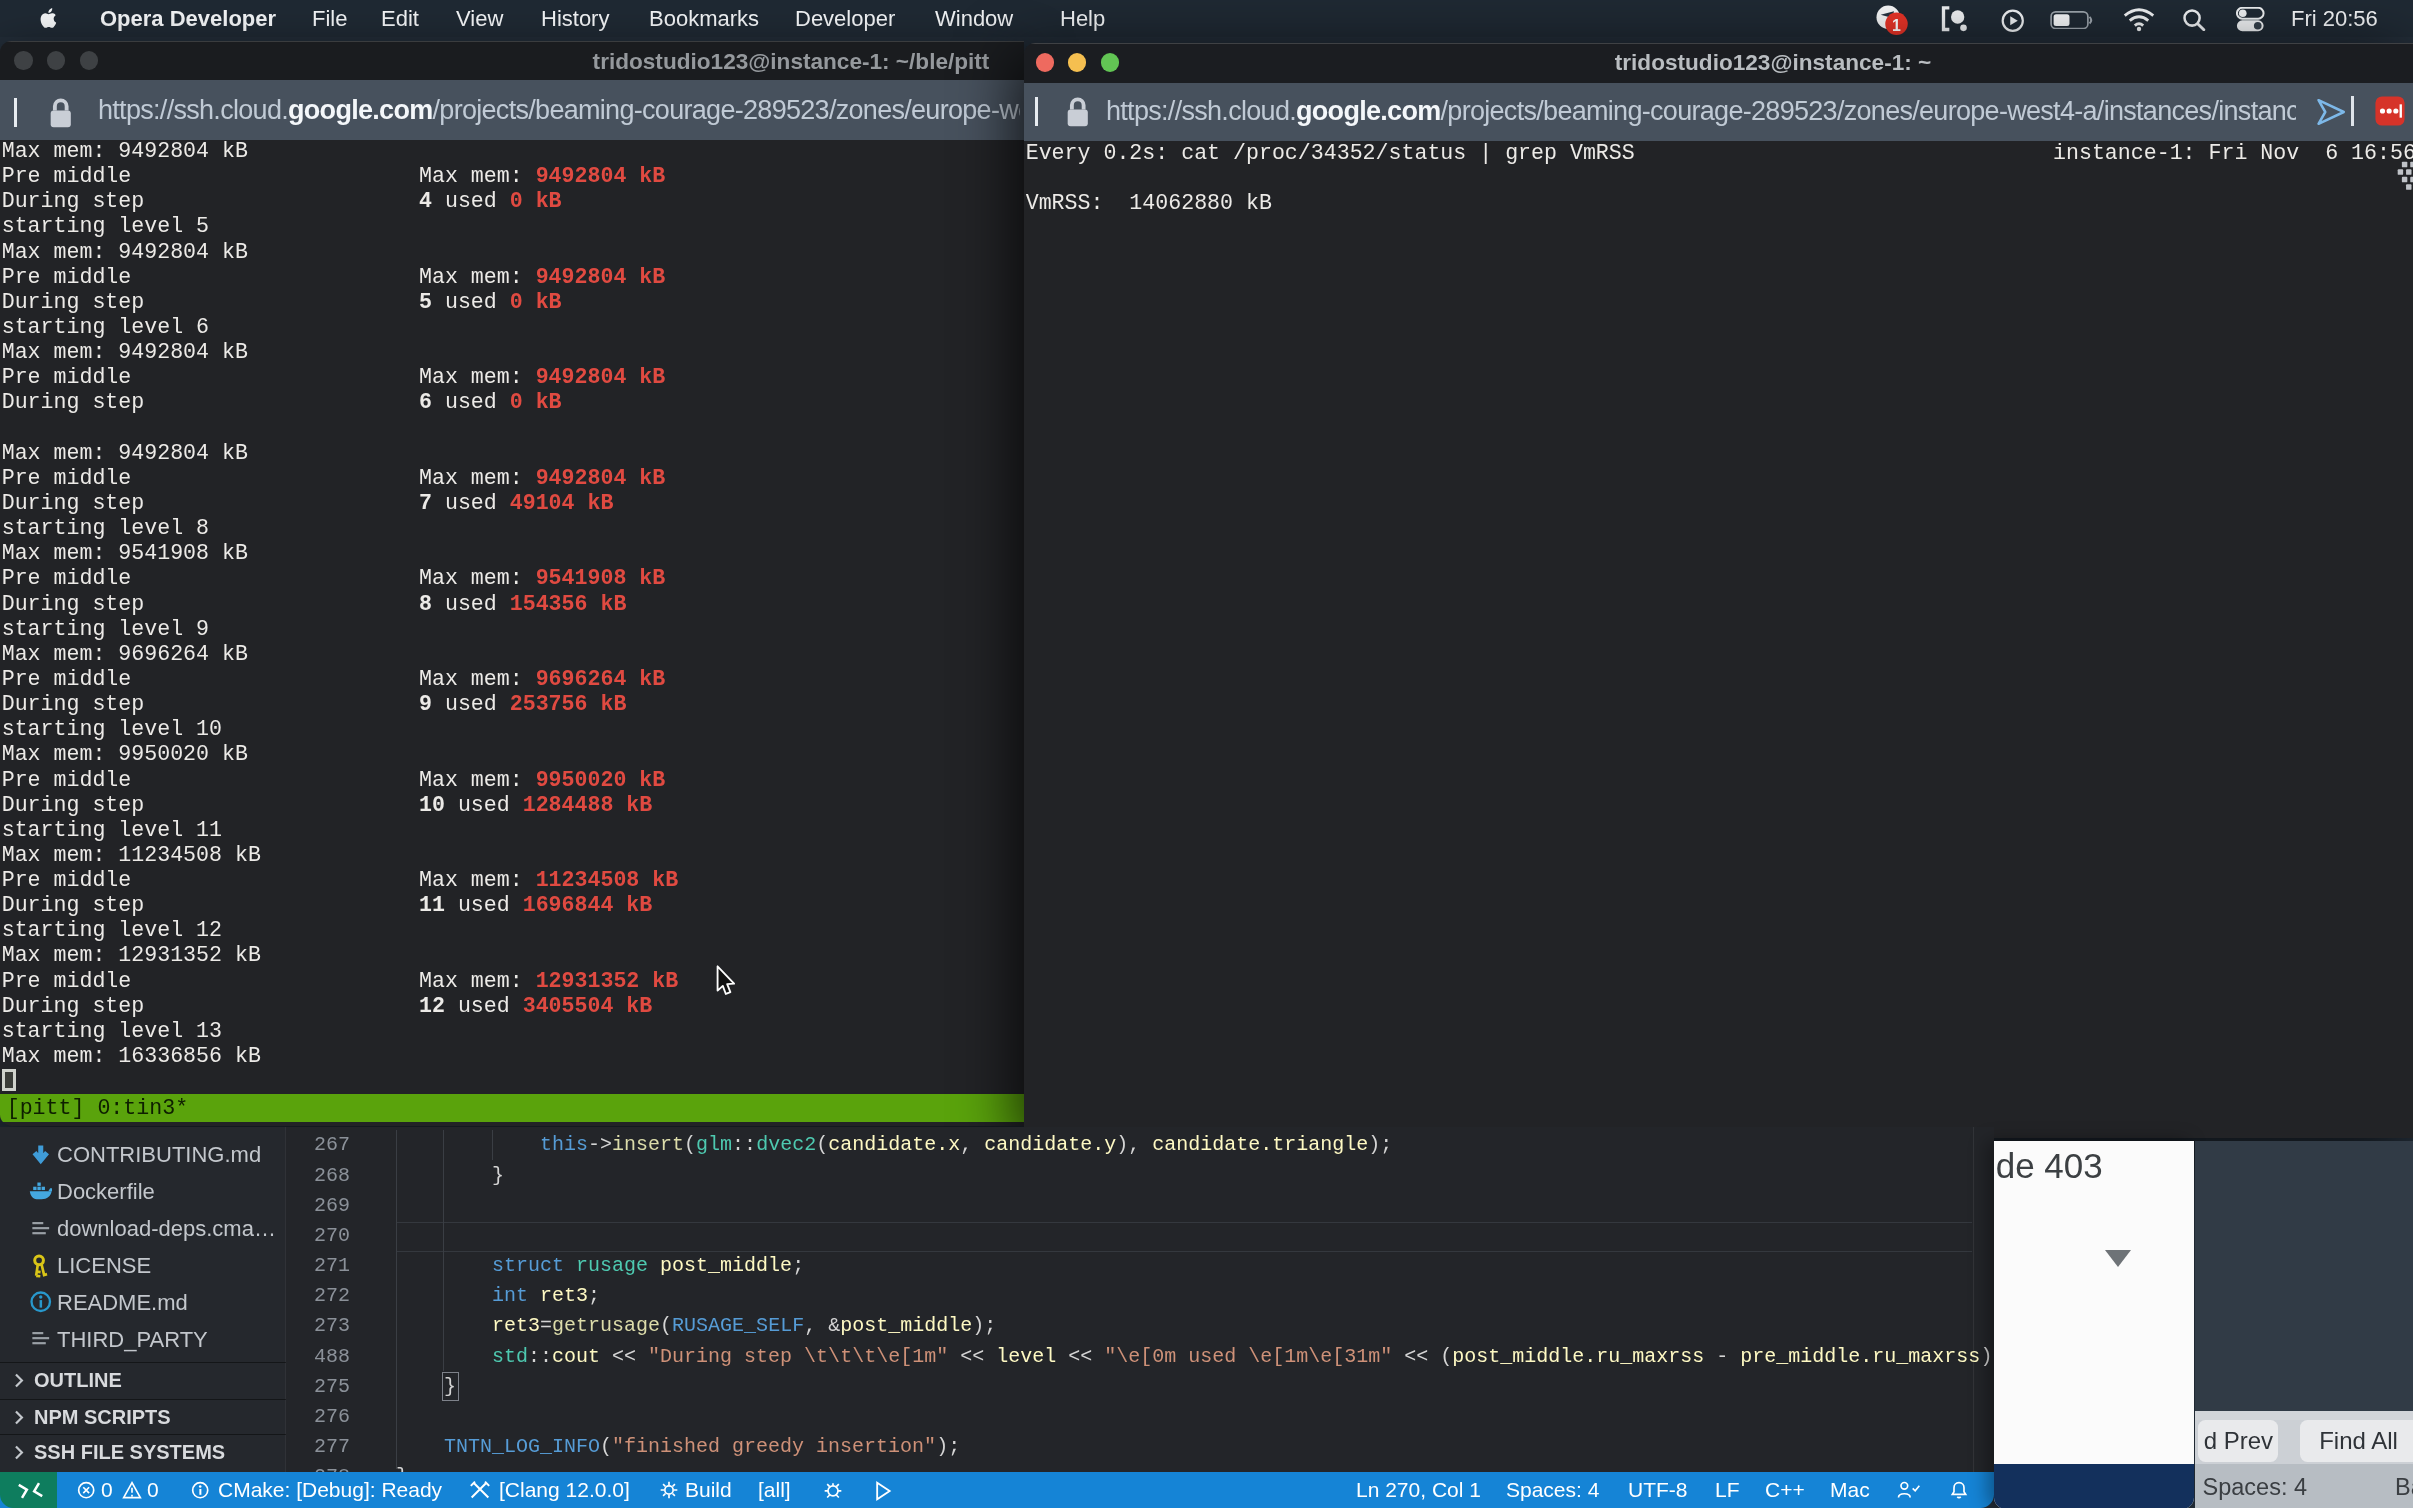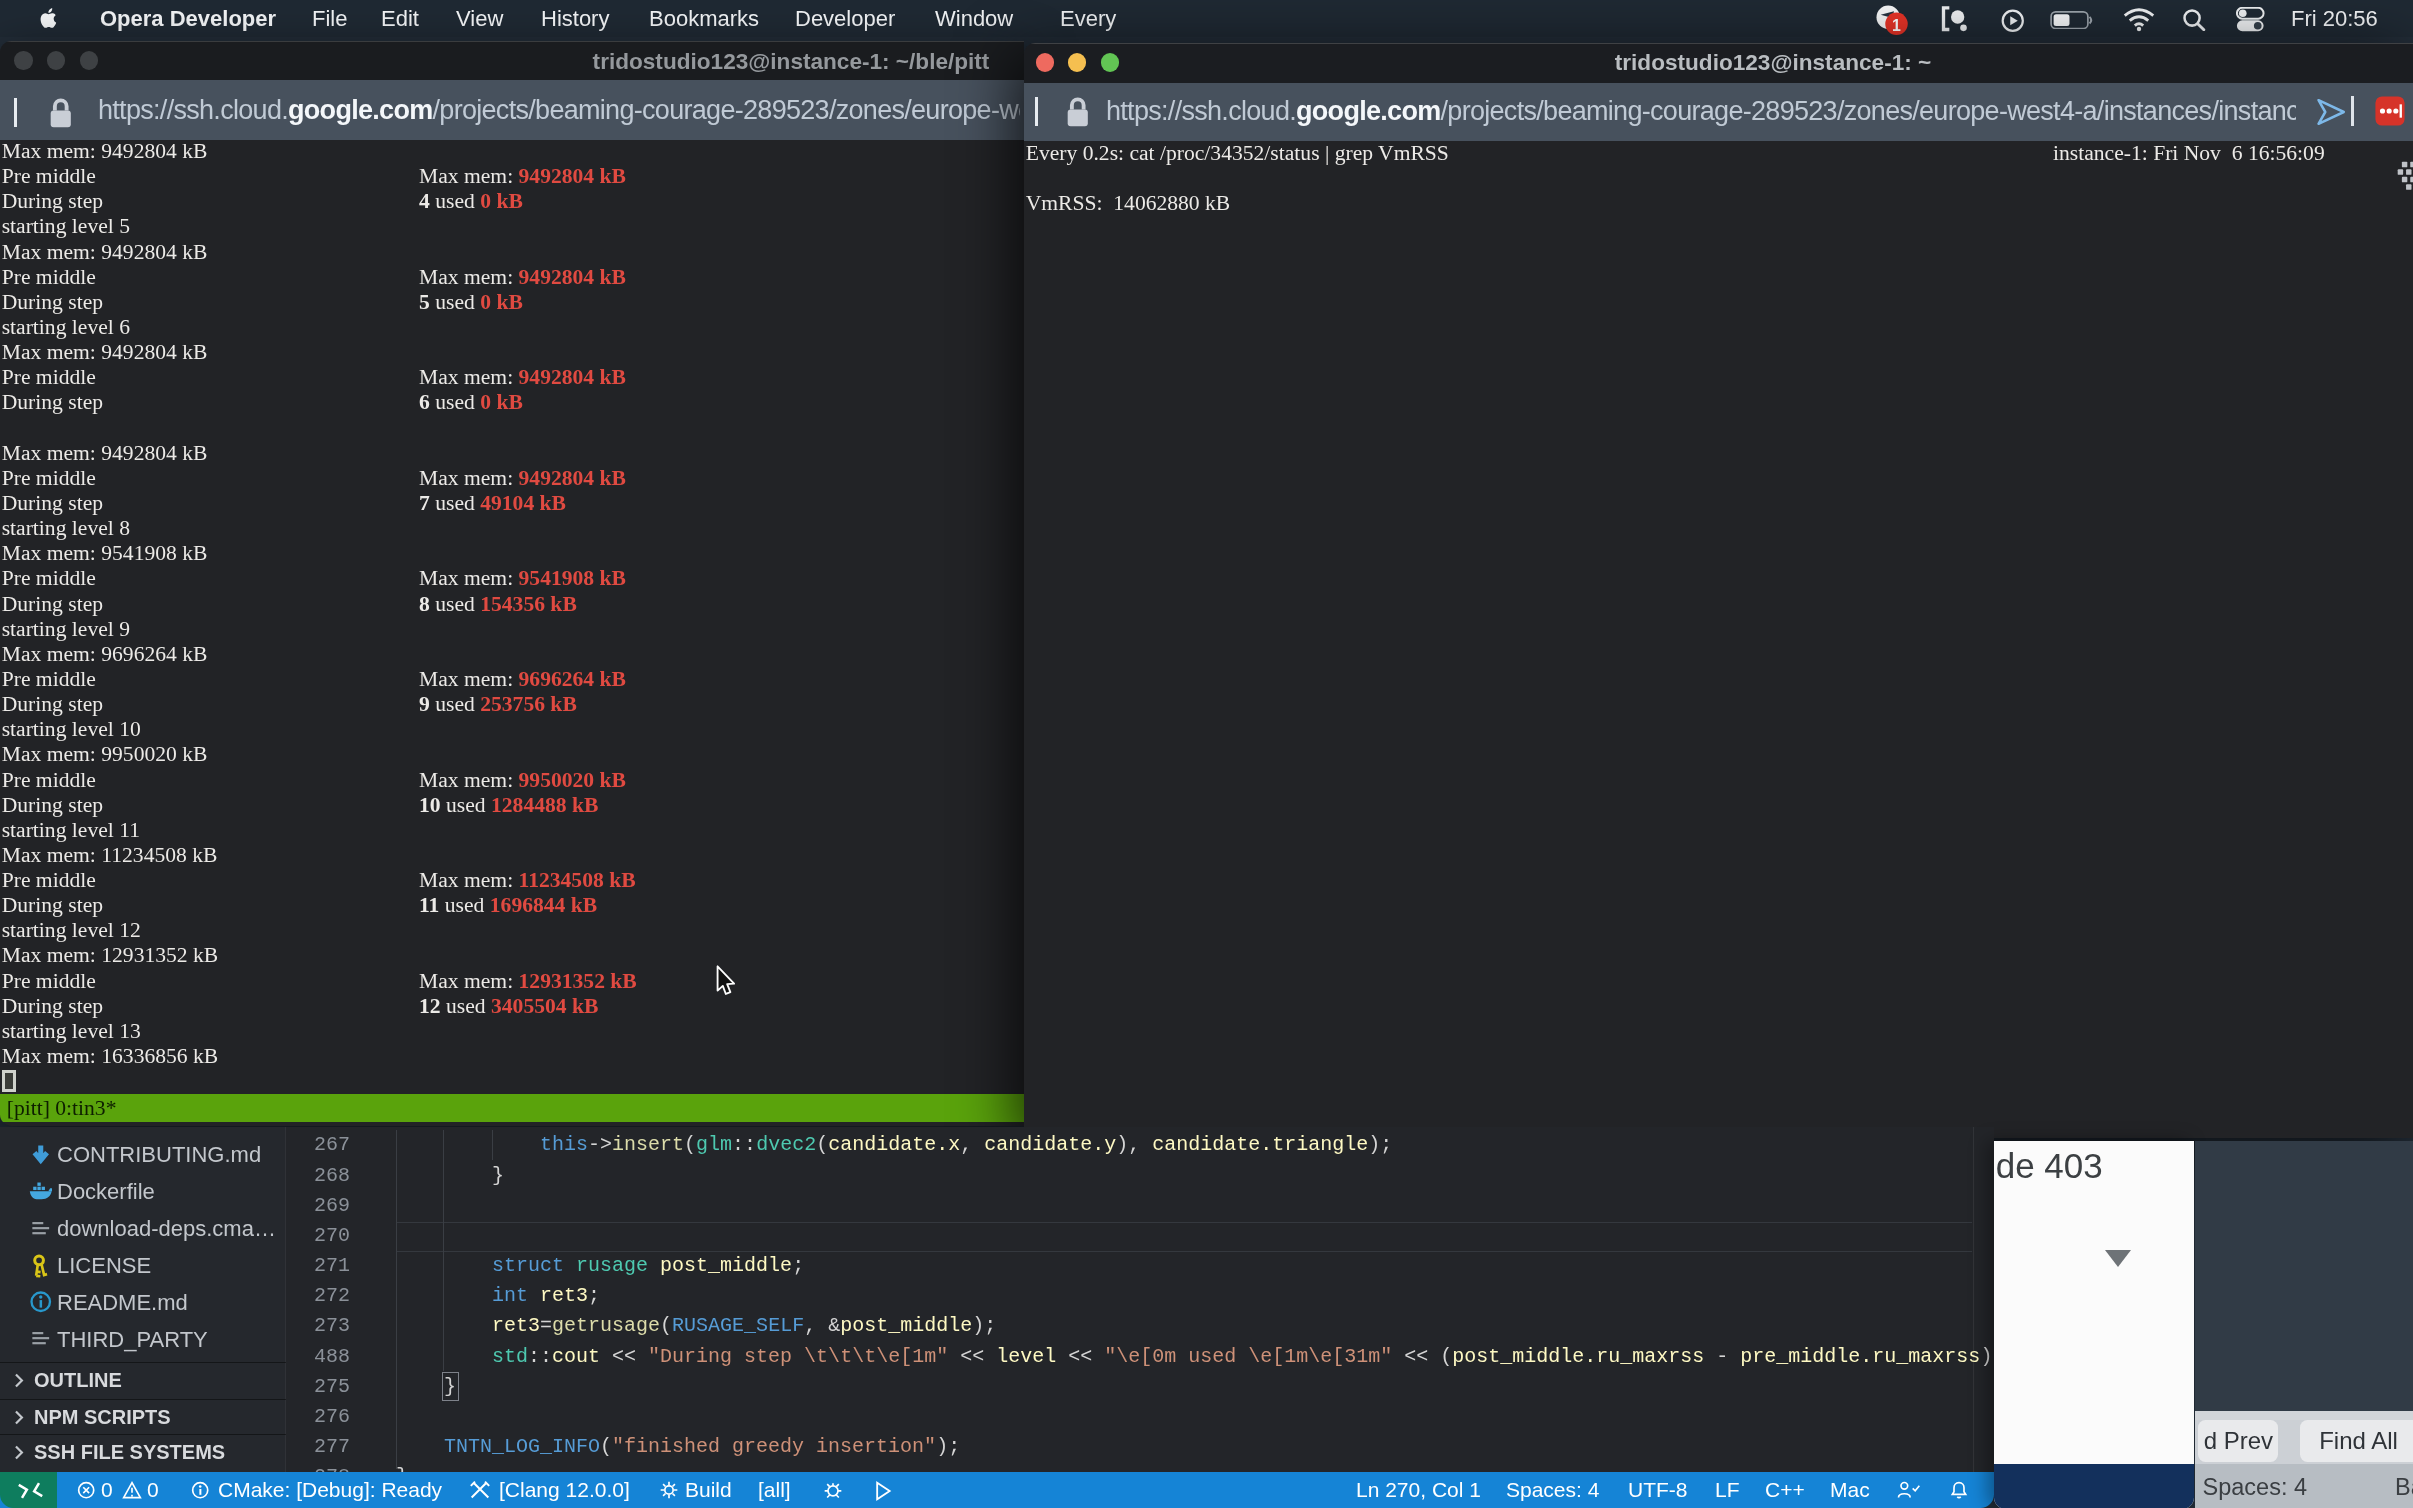--- a/index.html
+++ b/index.html
@@ -10,21 +10,21 @@
 #menubar .mi{position:absolute;top:5.9px;line-height:25px;white-space:nowrap;}
 
 .win{background:#222326;box-shadow:0 15px 50px rgba(0,0,0,.6);}
 .titlebar{position:absolute;left:0;top:0;width:100%;}
 .dot{position:absolute;border-radius:50%;width:18.4px;height:18.4px;}
 .urlbar{position:absolute;left:0;width:100%;background:#47515d;}
 .urltext{position:absolute;font-size:27px;color:#c0cad5;white-space:nowrap;letter-spacing:-0.7px;}
 .urltext b{color:#f4f7fa;font-weight:bold;}
 .tl{position:absolute;font-weight:bold;font-size:22.6px;white-space:nowrap;transform:translateX(-50%);}
 .trow{position:absolute;left:0;width:100%;height:25px;white-space:pre;}
-.term{font-family:Liberation Serif, serif;font-size:21.6px;line-height:25px;color:#eceae7;}
+.term{font-family:Liberation Mono, monospace;font-size:21.6px;line-height:25px;color:#eceae7;}
 .c1{position:absolute;left:1.7px;top:0;}
 .c2{position:absolute;left:419px;top:0;}
 .rd{color:#e04a41;font-weight:bold;}
 .wb{font-weight:bold;}
 
 #vsc{left:0;top:1127px;width:1994px;height:381px;background:#232529;border-radius:0 0 13.4px 0;overflow:hidden;}
 #sidebar{position:absolute;left:0;top:0;width:286px;height:348px;background:#25282d;border-right:0.8px solid rgba(255,255,255,.05);}
 .sitem{position:absolute;left:57px;height:37px;line-height:37px;color:#c3c7cc;font-size:22px;white-space:nowrap;}
 .shead{position:absolute;left:34px;height:37px;line-height:37px;color:#d8dadd;font-size:20px;font-weight:bold;letter-spacing:0px;white-space:nowrap;}
 .ssep{position:absolute;left:0;width:286px;height:0.8px;background:rgba(0,0,0,.45);}
@@ -47,21 +47,21 @@
       <path fill="#f2f4f6" d="M16.3 12.8c0-2.2 1.8-3.3 1.9-3.4-1-1.5-2.6-1.7-3.2-1.7-1.4-.1-2.7.8-3.4.8-.7 0-1.8-.8-2.9-.8-1.5 0-2.9.9-3.7 2.2-1.6 2.7-.4 6.8 1.1 9 .7 1.1 1.6 2.3 2.8 2.2 1.1 0 1.5-.7 2.9-.7 1.4 0 1.7.7 2.9.7 1.2 0 2-1.1 2.7-2.2.9-1.3 1.2-2.5 1.2-2.6-.1 0-2.3-.9-2.3-3.5zM14.1 5.9c.6-.8 1-1.8.9-2.9-.9 0-2 .6-2.6 1.4-.6.7-1.1 1.8-1 2.8 1 .1 2.1-.5 2.7-1.3z"></path>
     </svg>
 <div class="mi" style="left:100px"><b>Opera Developer</b></div>
 <div class="mi" style="left:312px">File</div>
 <div class="mi" style="left:381px">Edit</div>
 <div class="mi" style="left:456px">View</div>
 <div class="mi" style="left:541px">History</div>
 <div class="mi" style="left:649px">Bookmarks</div>
 <div class="mi" style="left:795px">Developer</div>
 <div class="mi" style="left:935px">Window</div>
-<div class="mi" style="left:1060px">Every</div>
+<div class="mi" style="left:1060px">Help</div>
 <div class="mi" style="left:2291px">Fri 20:56</div>
 <svg class="abs" style="left:1874px;top:3.4px;font-size:26px" width="50" height="35" viewBox="0 0 60 42">
 <circle cx="17" cy="17" r="14" fill="#f4f5f6"></circle>
       <path d="M8 14 L24 10 L22 18 Z" fill="#273240"></path>
 <circle cx="27" cy="25" r="13.5" fill="#e63327"></circle>
       <text x="27" y="33" font-size="19" font-weight="bold" fill="#fff" text-anchor="middle" font-family="Liberation Sans">1</text>
     </svg>
 <svg class="abs" style="left:1941px;top:5.9px" width="30" height="27" viewBox="0 0 36 32">
 <path d="M10 2 H3 V28 H10" stroke="#eceef0" stroke-width="4" fill="none"></path>
       <circle cx="20" cy="13" r="8" fill="#eceef0"></circle>

